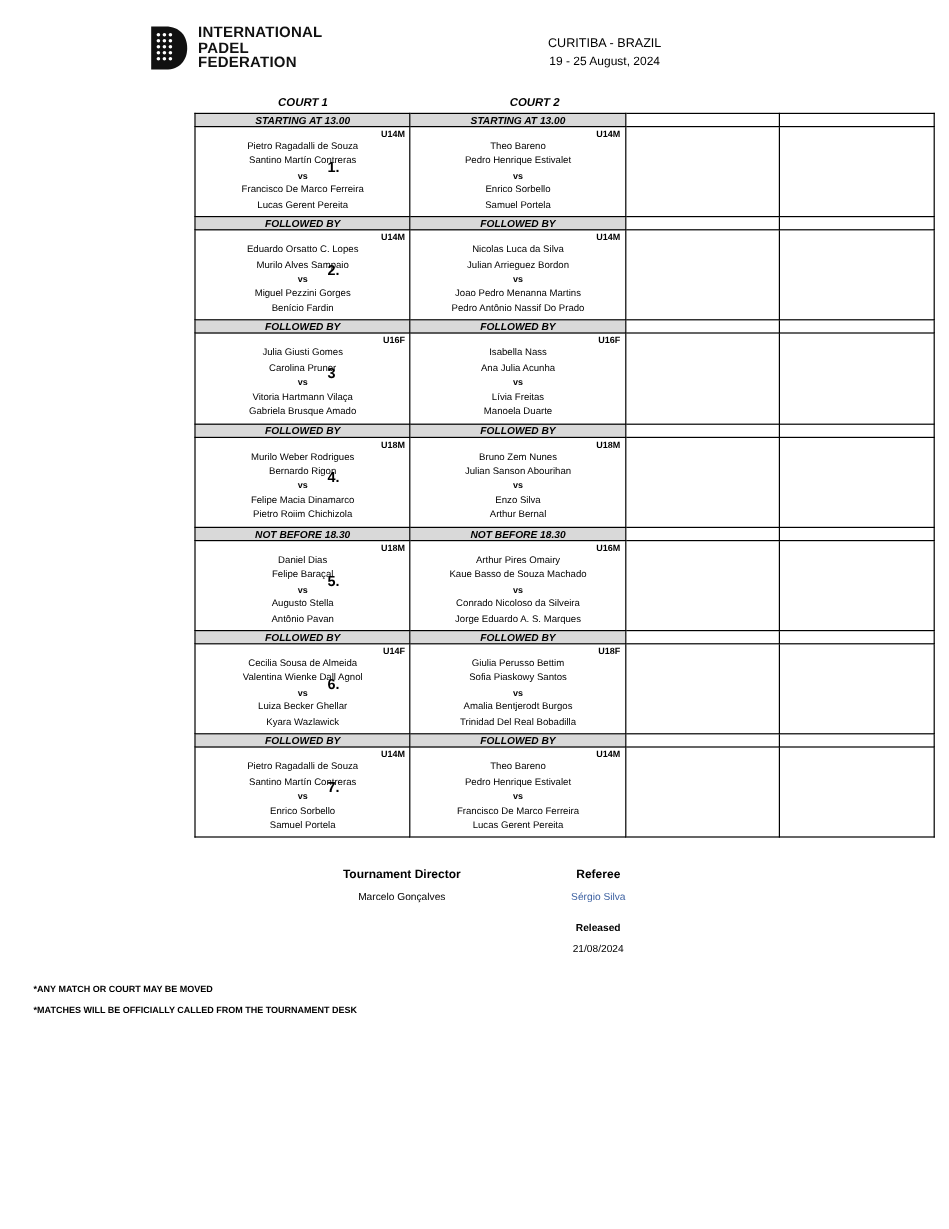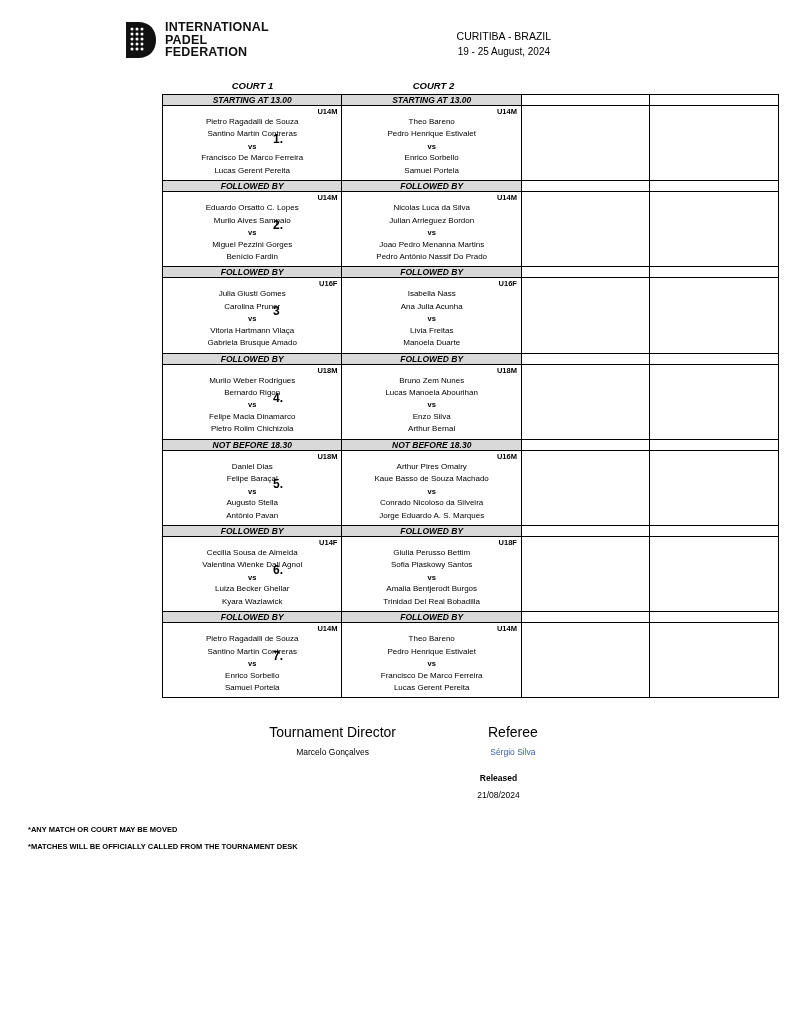--- a/index.html
+++ b/index.html
@@ -76,20 +76,21 @@
     font-weight: bold;
     margin-top: 42px;
     letter-spacing: 0.2px;
   }
 
   
   .court-head {
     display: flex;
     margin-top: 20px;
     padding-left: 134px;
+    gap: 12px;
   }
   .court-head div {
     width: 181px;
     font-size: 9.5px;
     font-style: italic;
     font-weight: bold;
     text-align: center;
   }
 
   table.sched {
@@ -145,22 +146,22 @@
     position: relative;
   }
   .sig-row {
     display: flex;
     justify-content: center;
     gap: 92px;
     font-size: 8.5px;
     text-align: center;
   }
   .sig-title {
-    font-weight: normal;
-    font-size: 14px;
+    font-weight: bold;
+    font-size: 10px;
   }
   .sig-name {
     margin-top: 7px;
     font-size: 8.5px;
   }
   .ref-name { color: #3a5fa0; }
   .released {
     text-align: center;
     margin-top: 16px;
     margin-left: 190px;
@@ -333,21 +334,21 @@
               <div>Bernardo Rigon</div>
               <div class="vs">vs</div>
               <div>Felipe Macia Dinamarco</div>
               <div>Pietro Roiim Chichizola</div>
             </div>
           </td>
           <td class="col-court" style="position: relative;">
             <div class="cat">U18M</div>
             <div class="players">
               <div>Bruno Zem Nunes</div>
-              <div>Lucas Manoela Abourihan</div>
+              <div>Julian Sanson Abourihan</div>
               <div class="vs">vs</div>
               <div>Enzo Silva</div>
               <div>Arthur Bernal</div>
             </div>
           </td>
           <td class="col-blank empty-cell"></td>
           <td class="col-blank empty-cell"></td>
         </tr>
         <tr>
           <td class="band">NOT BEFORE 18.30</td>

